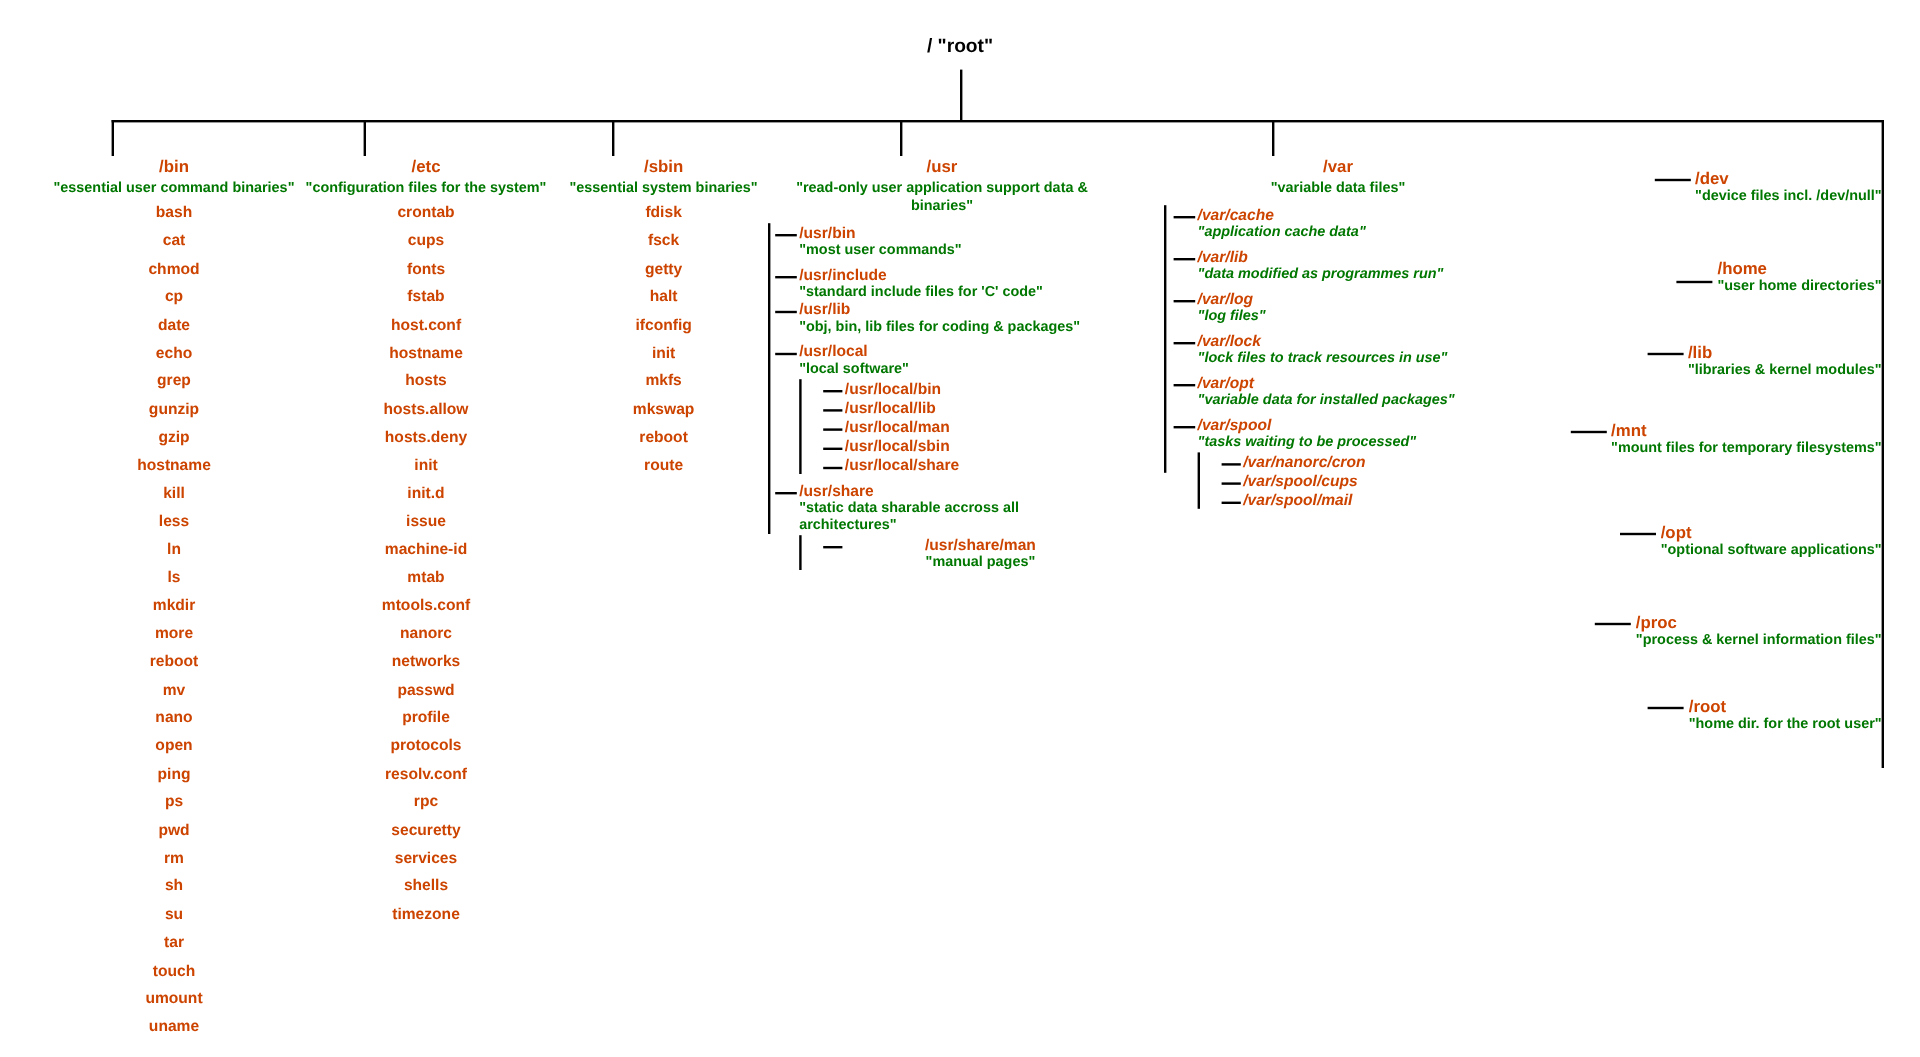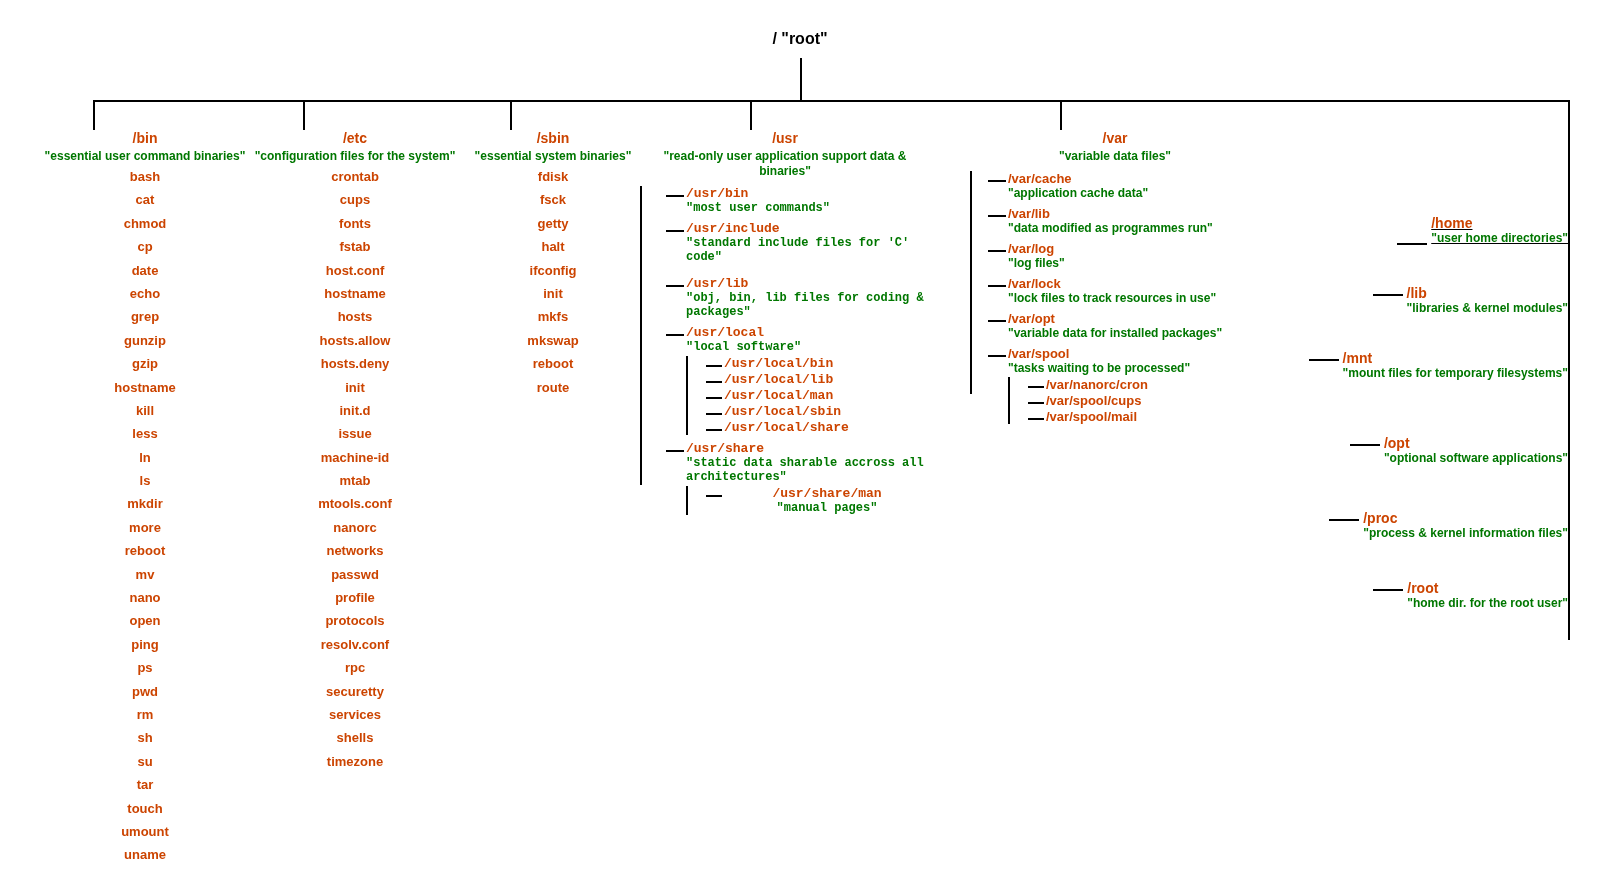--- a/index.html
+++ b/index.html
@@ -135,31 +135,31 @@
     </div>
   </div>
 
   <div style="position:absolute; left:730px; top:80px;">
     <div style="width:2px; height:30px; background:#000;"></div>
   </div>
   <div style="position:absolute; left:620px; top:110px; width:290px;">
     <div class="text-center mb2"><span class="dir-name">/usr</span></div>
     <div class="text-center mb2"><span class="dir-desc" style="font-size:12px;">"read-only user application support data &amp; binaries"</span></div>
 
-    <div style="position:relative; padding-left:26px; margin-top:8px;font-family:Liberation Mono, monospace;">
+    <div style="position:relative; padding-left:6px; margin-top:8px;">
 
       <div style="position:absolute; left:0; top:0; bottom:30px; width:2px; background:#000;"></div>
 
       <div style="position:relative; padding-left:20px; margin-bottom:6px;">
         <div style="position:absolute; left:0; top:9px; width:18px; height:2px; background:#000;"></div>
         <div class="sub-dir">/usr/bin</div>
         <div class="sub-desc" style="font-size:12px;">"most user commands"</div>
       </div>
 
-      <div style="position:relative; padding-left:20px; margin-bottom:12px;">
+      <div style="position:relative; padding-left:20px; margin-bottom:0;">
         <div style="position:absolute; left:0; top:9px; width:18px; height:2px; background:#000;"></div>
         <div class="sub-dir">/usr/include</div>
         <div class="sub-desc" style="font-size:12px;">"standard include files for 'C' code"</div>
       </div>
 
       <div style="position:relative; padding-left:20px; margin-bottom:6px;">
         <div style="position:absolute; left:0; top:9px; width:18px; height:2px; background:#000;"></div>
         <div class="sub-dir">/usr/lib</div>
         <div class="sub-desc" style="font-size:12px;">"obj, bin, lib files for coding &amp; packages"</div>
       </div>
@@ -209,21 +209,21 @@
     </div>
   </div>
 
   <div style="position:absolute; left:1040px; top:80px;">
     <div style="width:2px; height:30px; background:#000;"></div>
   </div>
   <div style="position:absolute; left:950px; top:110px; width:290px;">
     <div class="text-center mb2"><span class="dir-name">/var</span></div>
     <div class="text-center mb2"><span class="dir-desc" style="font-size:12px;">"variable data files"</span></div>
 
-    <div style="position:relative; padding-left:18px; margin-top:8px;">
+    <div style="position:relative; padding-left:8px; margin-top:8px;font-style:italic;">
       <div style="position:absolute; left:0; top:0; bottom:30px; width:2px; background:#000;"></div>
 
       <div style="position:relative; padding-left:20px; margin-bottom:6px;">
         <div style="position:absolute; left:0; top:9px; width:18px; height:2px; background:#000;"></div>
         <div class="sub-dir">/var/cache</div>
         <div class="sub-desc" style="font-size:12px;">"application cache data"</div>
       </div>
 
       <div style="position:relative; padding-left:20px; margin-bottom:6px;">
         <div style="position:absolute; left:0; top:9px; width:18px; height:2px; background:#000;"></div>
@@ -268,22 +268,29 @@
             <div class="sub-sub">/var/spool/mail</div>
           </div>
         </div>
       </div>
 
     </div>
   </div>
 
   <div style="position:absolute; right:10px; top:80px; width:2px; height:540px; background:#000;"></div>
 
-
-  <div style="position:absolute; right:12px; top:195px; display:flex; align-items:flex-end;text-decoration:underline;">
+  <div style="position:absolute; right:12px; top:120px; display:flex; align-items:flex-start;">
+    <div style="width:30px; height:2px; background:#000; margin-top:9px;"></div>
+    <div style="margin-left:4px;">
+      <div class="dir-name">/dev</div>
+      <div class="dir-desc" style="font-size:12px;">"device files incl. /dev/null"</div>
+    </div>
+  </div>
+
+  <div style="position:absolute; right:12px; top:195px; display:flex; align-items:center;">
     <div style="width:30px; height:2px; background:#000; margin-top:9px;"></div>
     <div style="margin-left:4px;">
       <div class="dir-name">/home</div>
       <div class="dir-desc" style="font-size:12px;">"user home directories"</div>
     </div>
   </div>
 
   <div style="position:absolute; right:12px; top:265px; display:flex; align-items:flex-start;">
     <div style="width:30px; height:2px; background:#000; margin-top:9px;"></div>
     <div style="margin-left:4px;">

